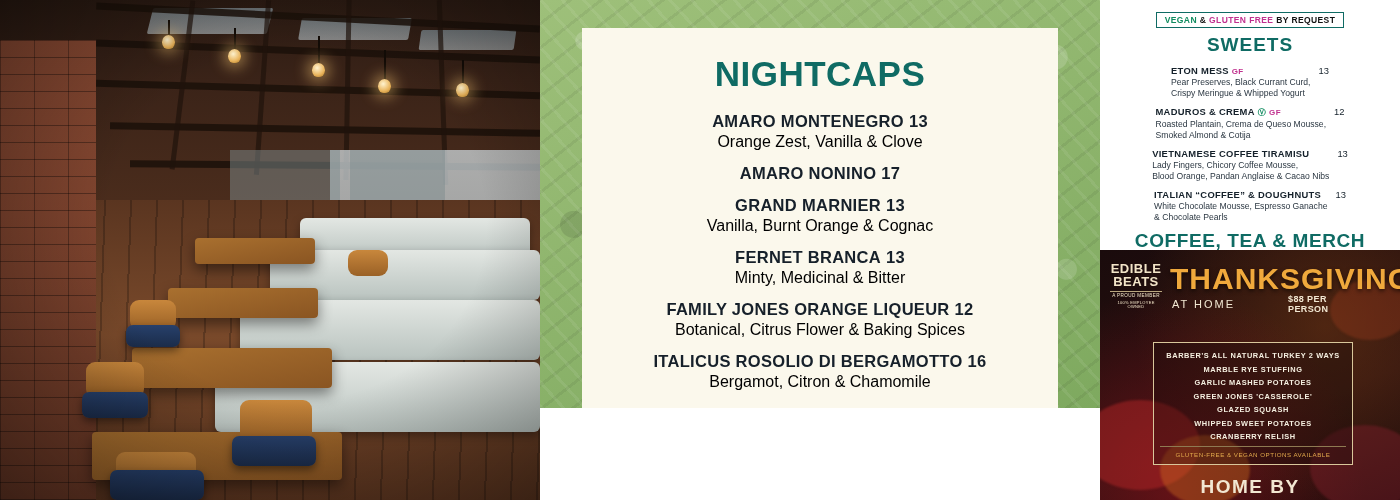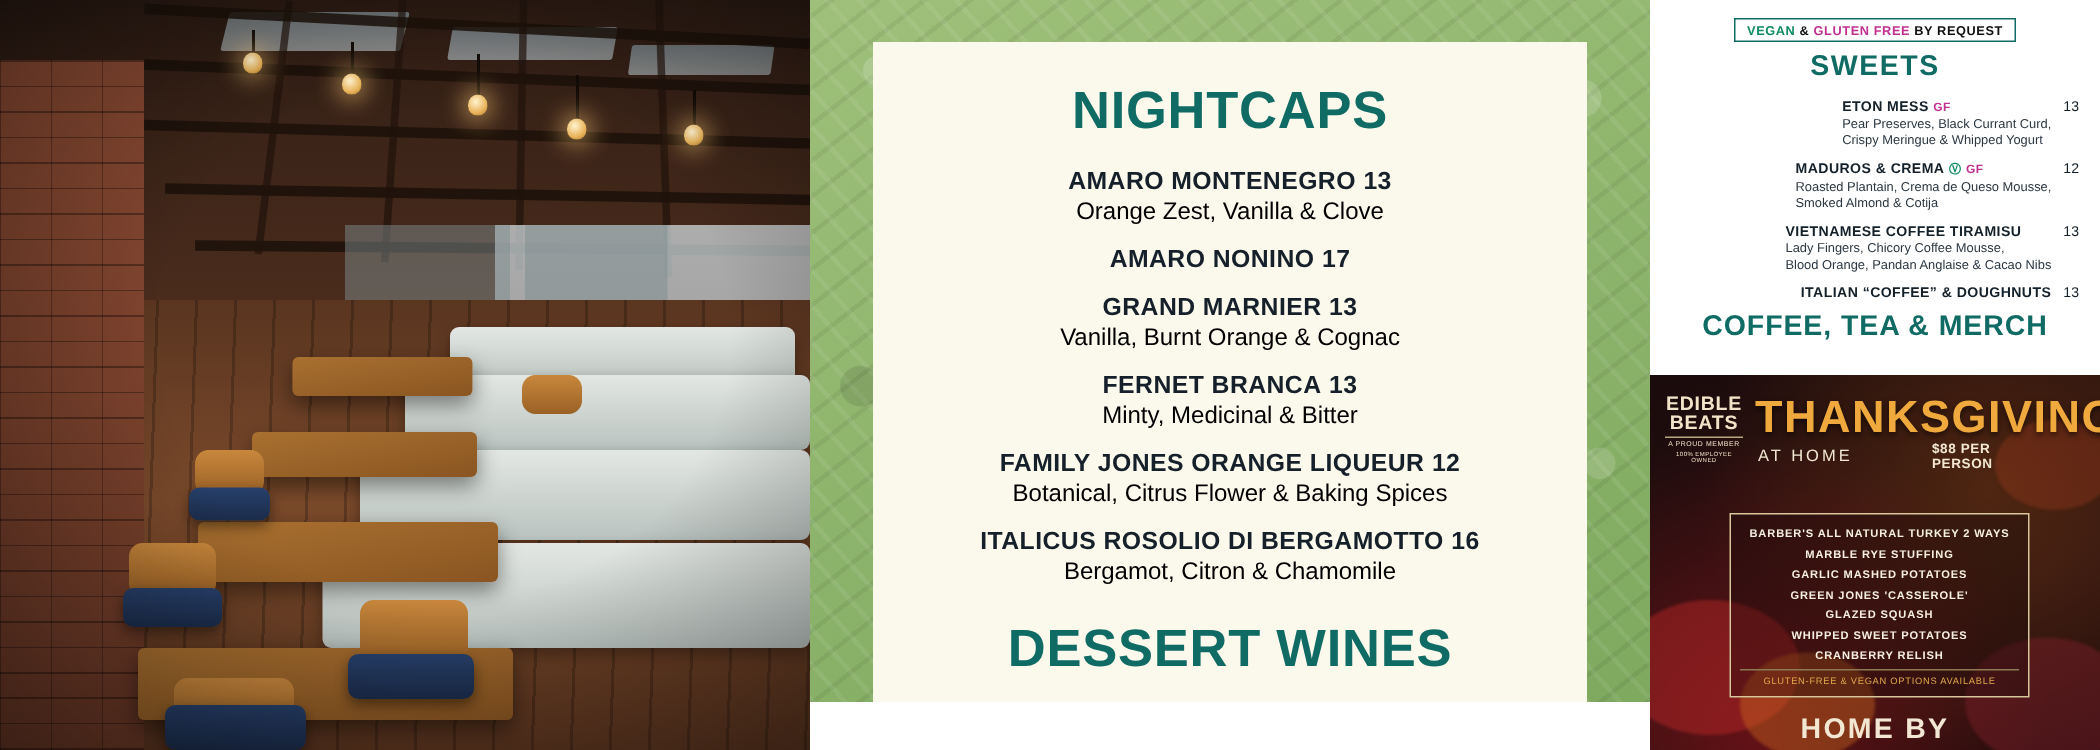--- a/index.html
+++ b/index.html
@@ -89,21 +89,21 @@
     background: linear-gradient(180deg, #c8873c, #9a6126);
   }
   .ph-vignette {
     position: absolute; inset: 0;
     background: radial-gradient(ellipse at 55% 45%, rgba(0,0,0,0) 45%, rgba(0,0,0,.45) 100%);
   }
 
   
   .menu-pane {
     position: relative;
-    width: 560px; height: 468px;
+    width: 560px; height: 408px;
     flex: 0 0 560px;
     background: #8fb36a;
     overflow: hidden;
   }
   .leaf-bg {
     position: absolute; inset: 0;
     background:
       radial-gradient(circle at 8% 10%, rgba(255,255,255,.18) 0 9px, rgba(0,0,0,0) 10px),
       radial-gradient(circle at 22% 33%, rgba(255,255,255,.13) 0 11px, rgba(0,0,0,0) 12px),
       radial-gradient(circle at 6% 55%, rgba(0,0,0,.1) 0 13px, rgba(0,0,0,0) 14px),
@@ -171,21 +171,21 @@
   .vegan-badge .v { color: #0f8b5f; }
   .vegan-badge .gf { color: #c0318f; }
   .sweets-title {
     color: #0f6b64;
     font-size: 19px;
     font-weight: bold;
     letter-spacing: 1px;
     margin-bottom: 9px;
   }
   .sweet-row {
-    display: flex; justify-content: flex-end; align-items: flex-start;
+    display: flex; justify-content: center; align-items: flex-start;
     margin-bottom: 7px; text-align: left;
   }
   .sweet-main { padding-right: 8px; }
   .sweet-name {
     font-size: 9.4px; font-weight: bold; color: #14202a; letter-spacing: .3px;
   }
   .tag-gf { color: #c0318f; font-size: 8px; font-weight: bold; margin-left: 3px; }
   .tag-v  { color: #0f8b5f; font-size: 8px; font-weight: bold; margin-left: 3px; }
   .tag-glass { color: #111; font-size: 8px; margin-left: 4px; }
   .sweet-desc { font-size: 8.6px; color: #2b3742; line-height: 1.28; margin-top: 1px; }
@@ -390,20 +390,22 @@
           <div class="sweet-name">VIETNAMESE COFFEE TIRAMISU</div>
           <div class="sweet-desc" style="white-space:pre-line;">Lady Fingers, Chicory Coffee Mousse,
 Blood Orange, Pandan Anglaise &amp; Cacao Nibs</div>
         </div>
         <div class="sweet-price">13</div>
       </div>
 
       <div class="sweet-row">
         <div class="sweet-main">
           <div class="sweet-name">ITALIAN “COFFEE” &amp; DOUGHNUTS</div>
+          <div class="sweet-desc" style="white-space:pre-line;">White Chocolate Mousse, Espresso Ganache
+&amp; Chocolate Pearls</div>
         </div>
         <div class="sweet-price">13</div>
       </div>
 
 
       <div class="coffee-title">COFFEE, TEA &amp; MERCH</div>
     </div>
 
     <div class="poster">
       <div class="poster-produce" style="left:-20px;top:150px;width:120px;height:90px;background:rgba(190,40,40,.45);"></div>

